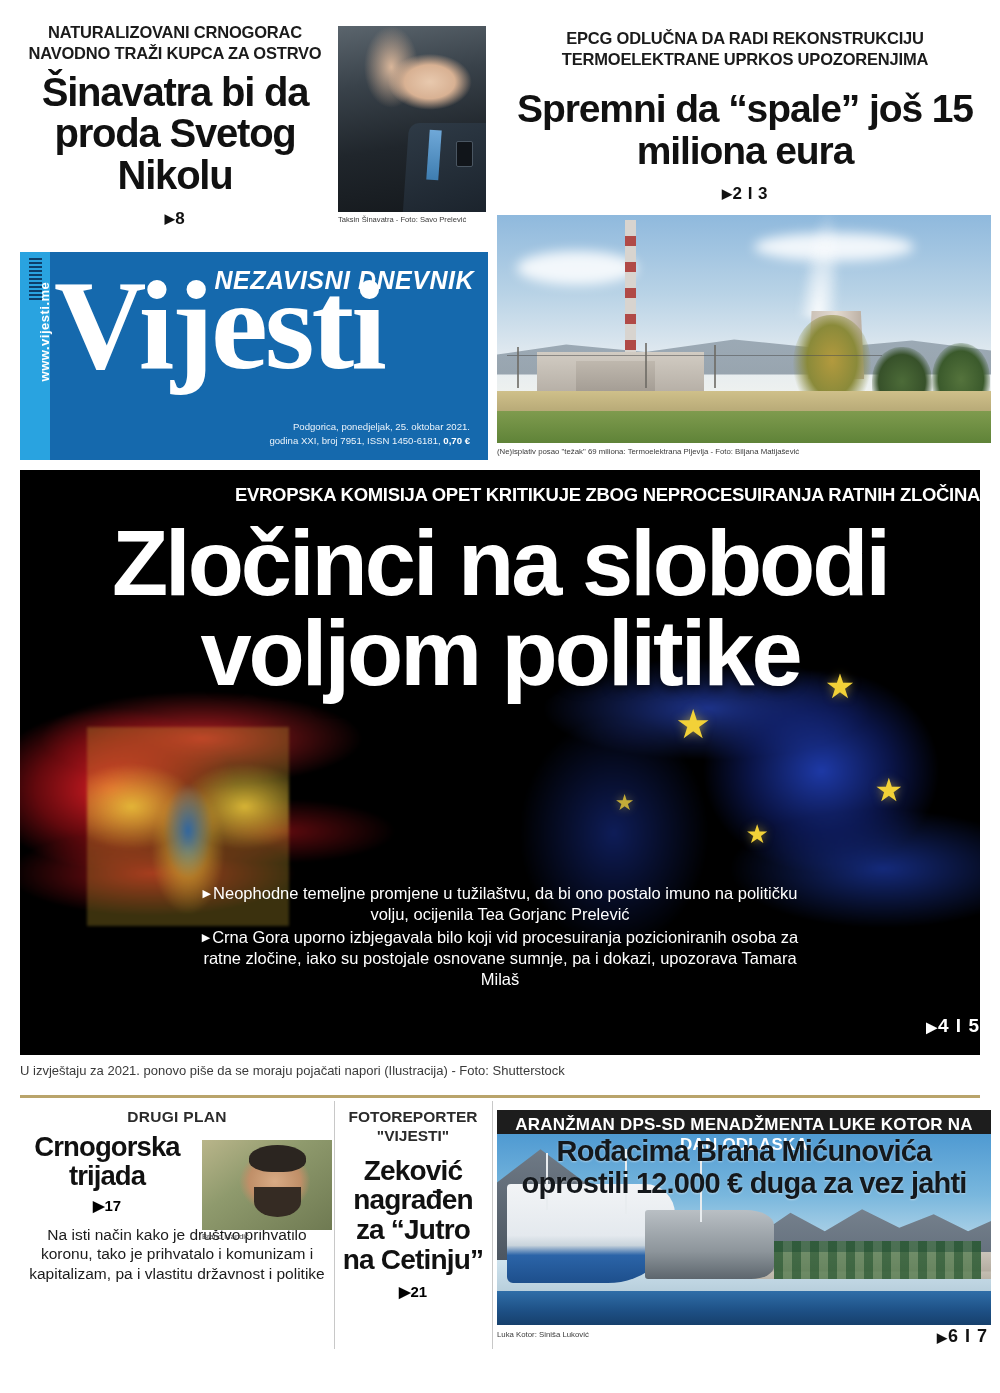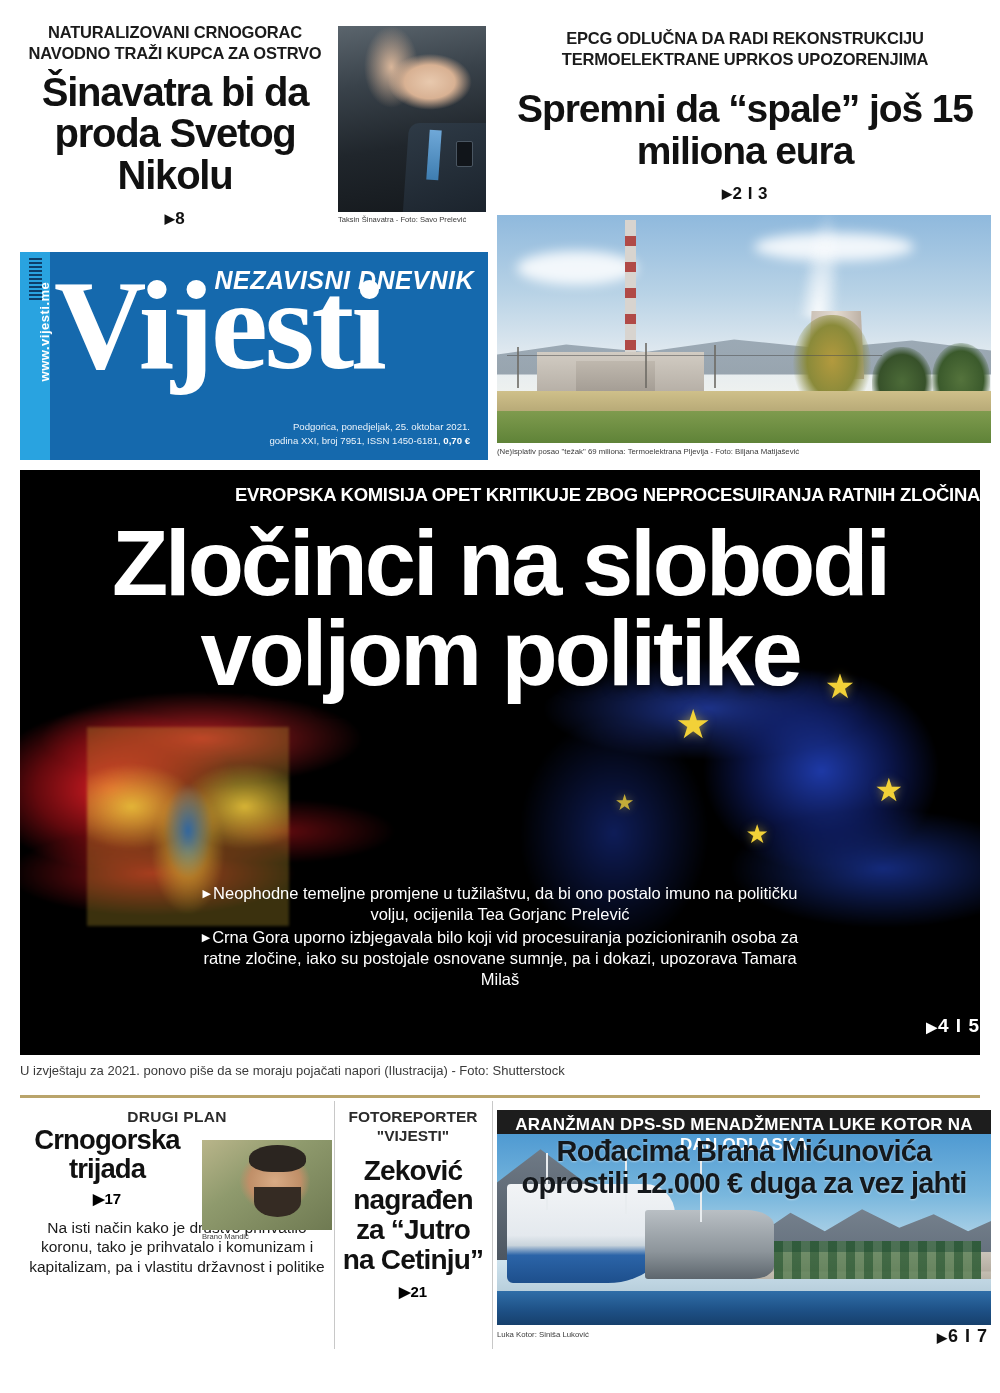--- a/index.html
+++ b/index.html
@@ -233,21 +233,21 @@
     position: absolute; top: 1101px; width: 1px; height: 248px; background: #c8c8c8;
   }
 
   
   .bl { position: absolute; left: 22px; top: 1108px; width: 310px; }
   .bl-kicker {
     text-align: center; font-size: 15.5px; font-weight: bold; color: #2b2b2b;
     letter-spacing: 0.3px;
   }
   .bl-head {
-    width: 170px;
+    margin-top: 7px; width: 170px;
     font-size: 27.5px; font-weight: bold; line-height: 1.04;
     letter-spacing: -0.9px; color: #111; text-align: center;
   }
   .bl-page { width: 170px; text-align: center; margin-top: 7px; font-size: 15px; font-weight: bold; }
   .bl-photo {
     position: absolute; right: 0; top: 32px; width: 130px; height: 90px;
     overflow: hidden; background: #9aa37d;
   }
   .bl-photo .bg {
     position: absolute; inset: 0;

